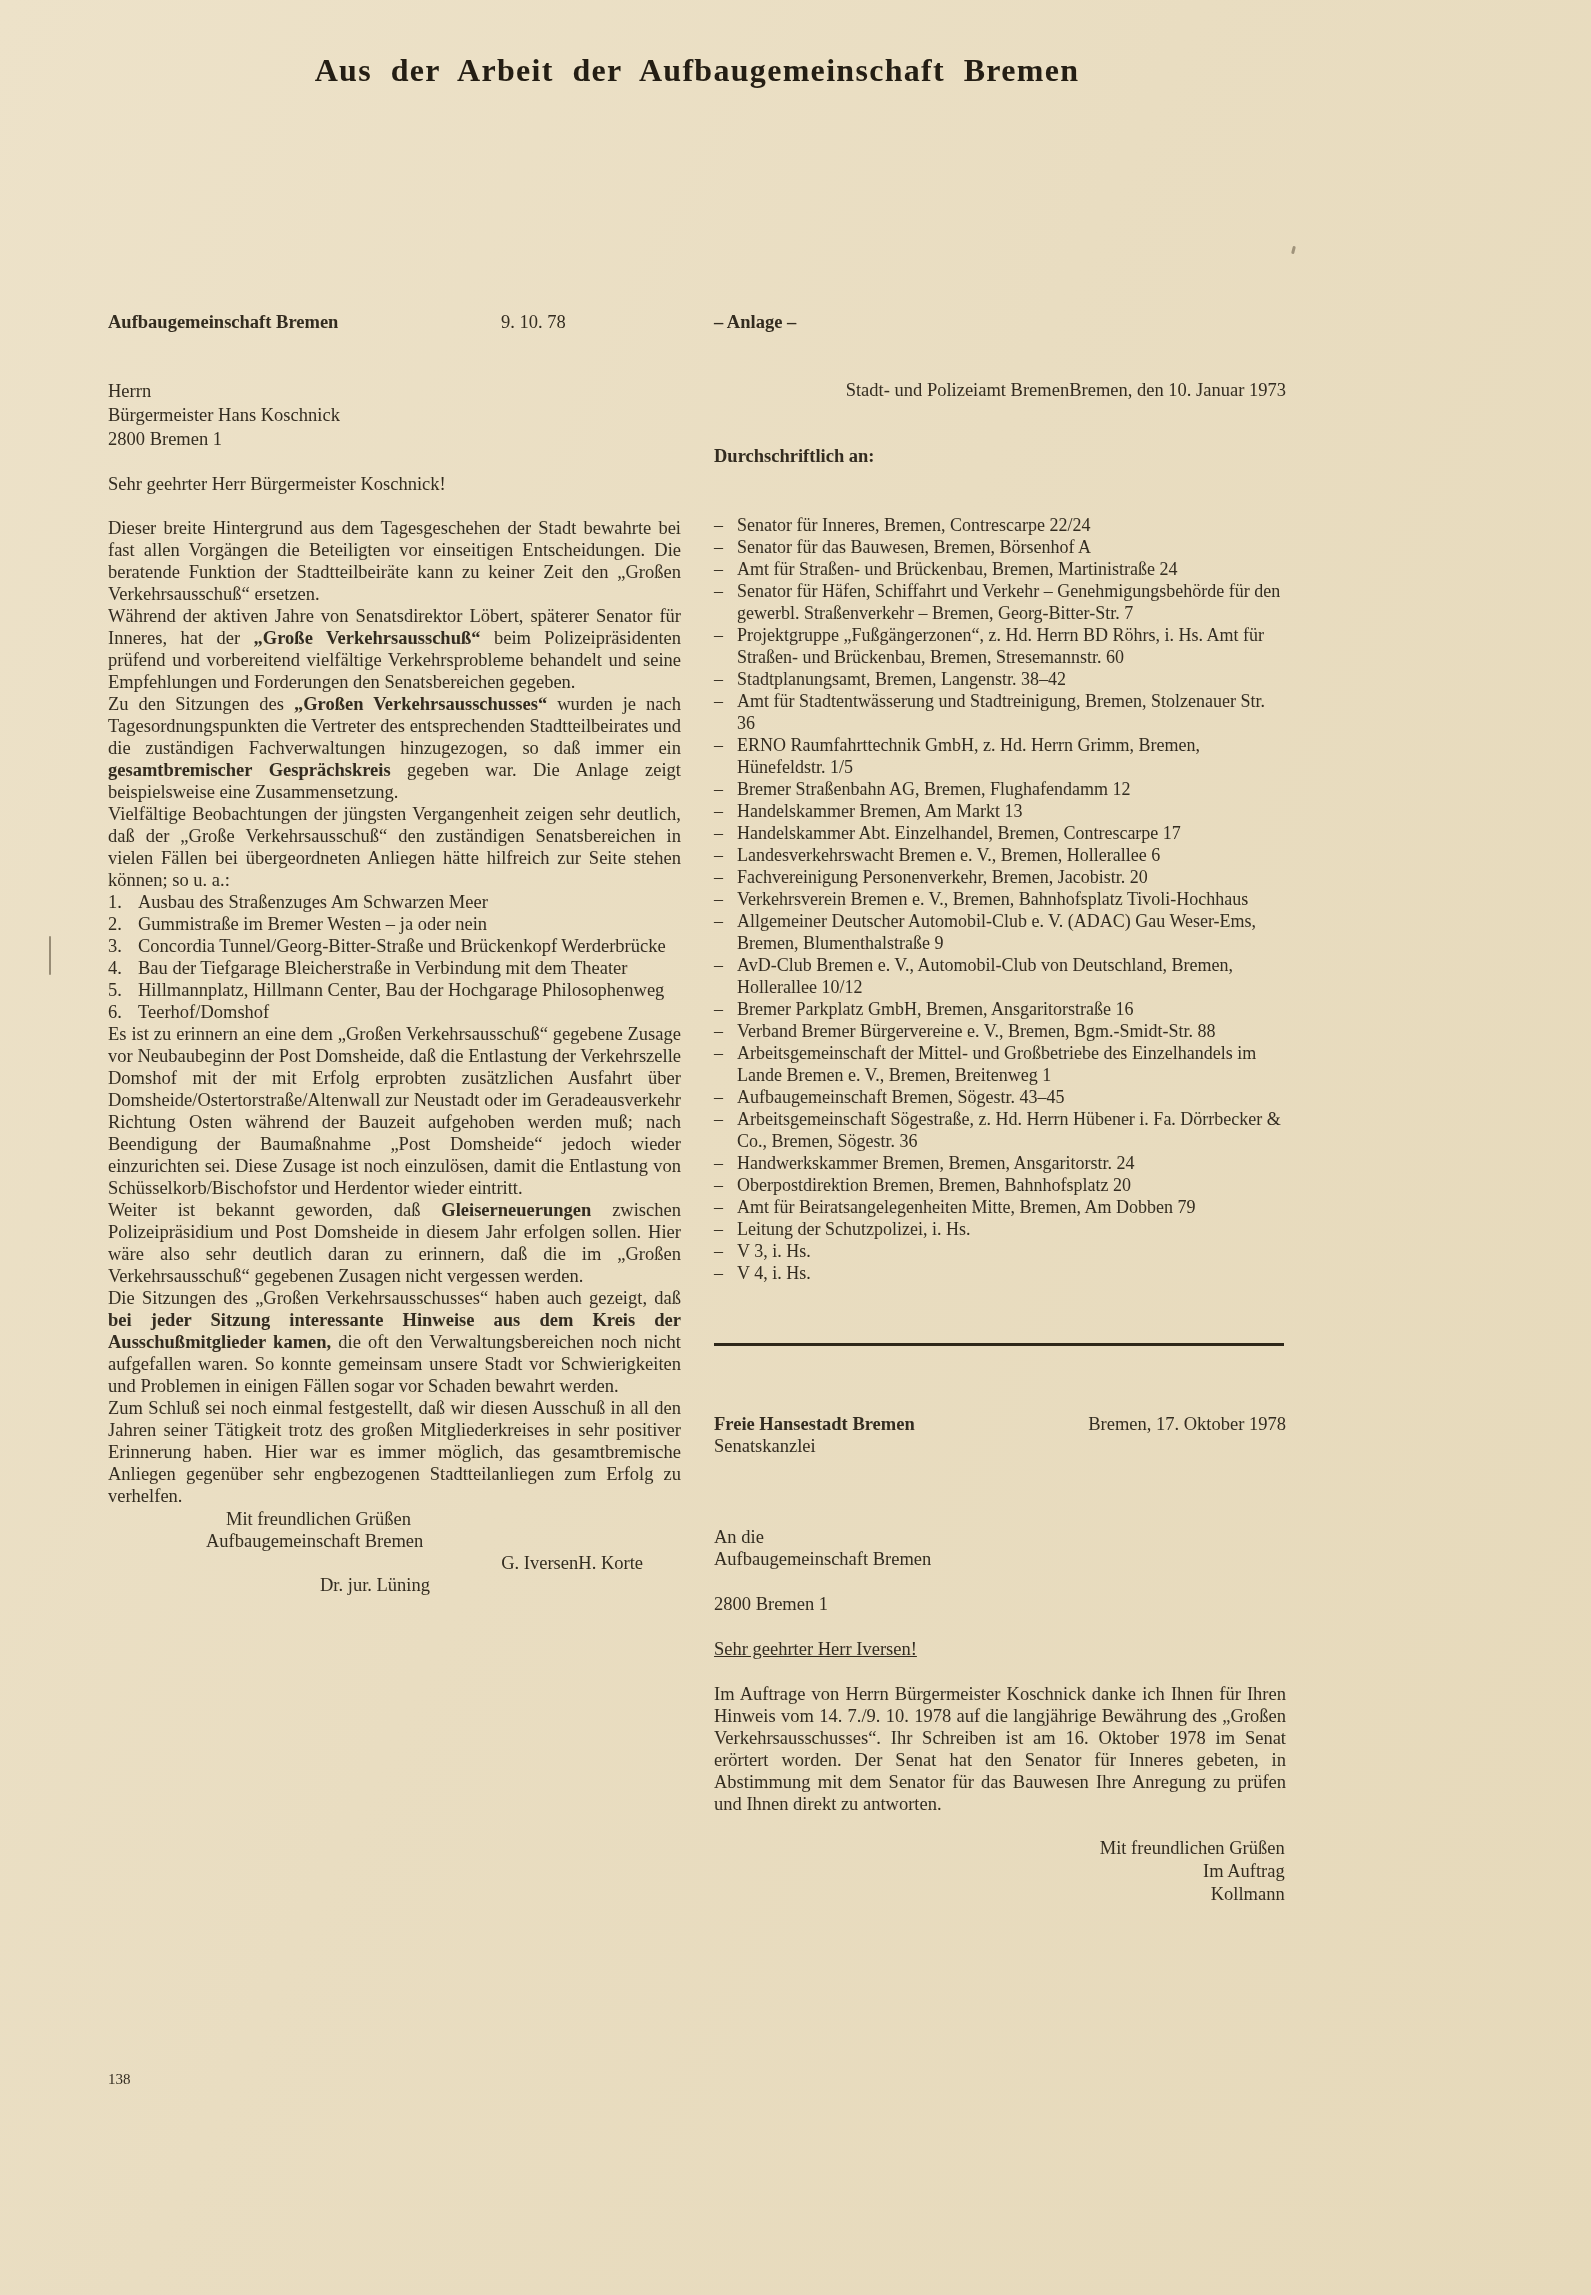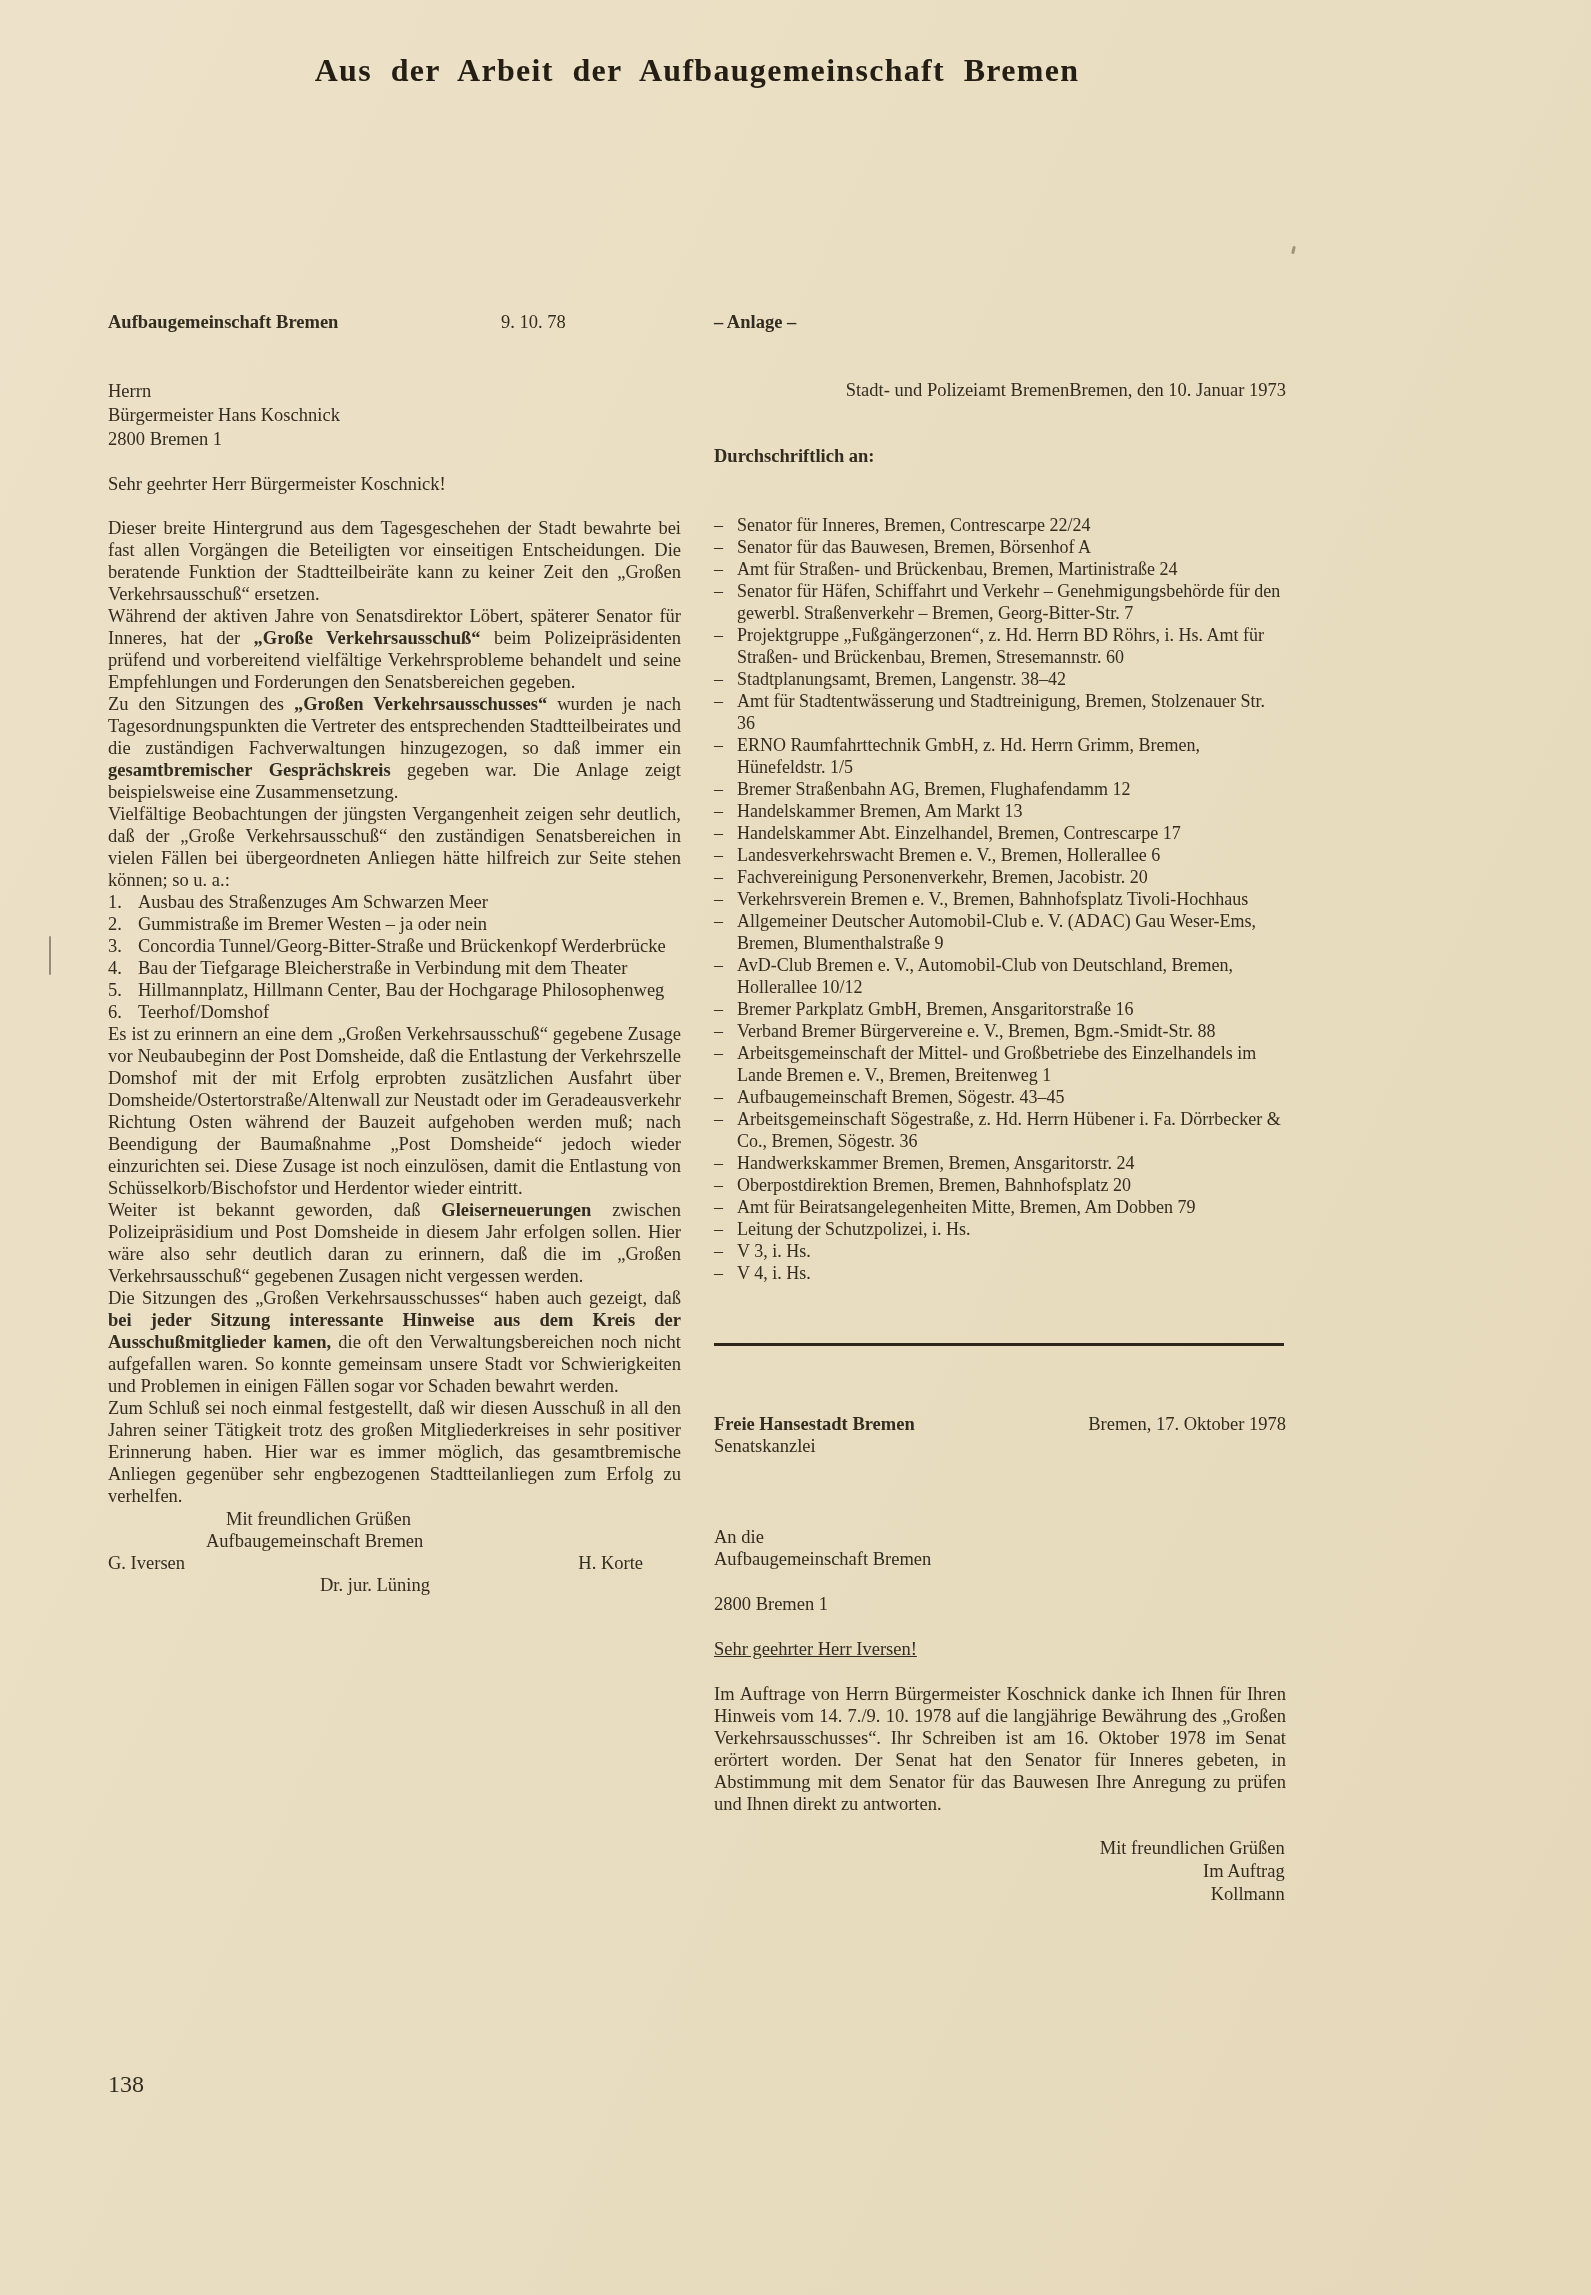--- a/index.html
+++ b/index.html
@@ -42,21 +42,21 @@
   .para { margin: 0; text-align: justify; hyphens: auto; }
 
   .numlist { margin: 0; }
   .li { display: flex; }
   .num { width: 30px; flex: 0 0 30px; }
   .litext { flex: 1; }
 
   .closing { margin-top: 1.3px; }
   .c1 { margin-left: 118px; }
   .c2 { margin-left: 98px; }
-  .sigrow { display: flex; justify-content: space-between; padding-right: 38px; }
+  .sigrow { display: flex; justify-content: flex-end; padding-right: 38px; }
   .c3 { margin-left: 212px; }
 
   
   .att-head { margin-top: 46px; display: flex; justify-content: flex-end; }
   .dist { margin-top: 44px; }
 
   .recipients { margin-top: 47px; font-size: 18px; line-height: 22px; }
   .ri { display: flex; }
   .dash { width: 23px; flex: 0 0 23px; }
   .ritext { flex: 1; }
@@ -64,21 +64,21 @@
   .rule { margin-top: 59px; height: 3.4px; background: #2e2719; width: 570px; }
 
   .l2-head { margin-top: 67px; display: flex; justify-content: space-between; }
   .l2-addr { margin-top: 69px; }
   .l2-city { margin-top: 23px; }
   .salutation2 { margin: 23px 0 0 0; text-decoration: underline; }
   .l2body { margin-top: 23px; }
   .l2-closing { margin-top: 21.5px; text-align: right; padding-right: 1.3px; }
   .l2-closing .cl { line-height: 23px; }
 
-  .pagenum { position: absolute; left: 108px; top: 2071px; font-size: 24px; }
+  .pagenum { position: absolute; left: 108px; top: 2071px; font-size: 15px; }
 
   
   .artifact-line {
     position: absolute; left: 49px; top: 936px; width: 2px; height: 39px;
     background: rgba(68, 56, 38, 0.5); border-radius: 1.3px;
   }
   .artifact-mark {
     position: absolute; left: 1292px; top: 246px; width: 2.7px; height: 8px;
     background: rgba(70, 58, 40, 0.45); border-radius: 1.3px; transform: rotate(14deg);
   }

